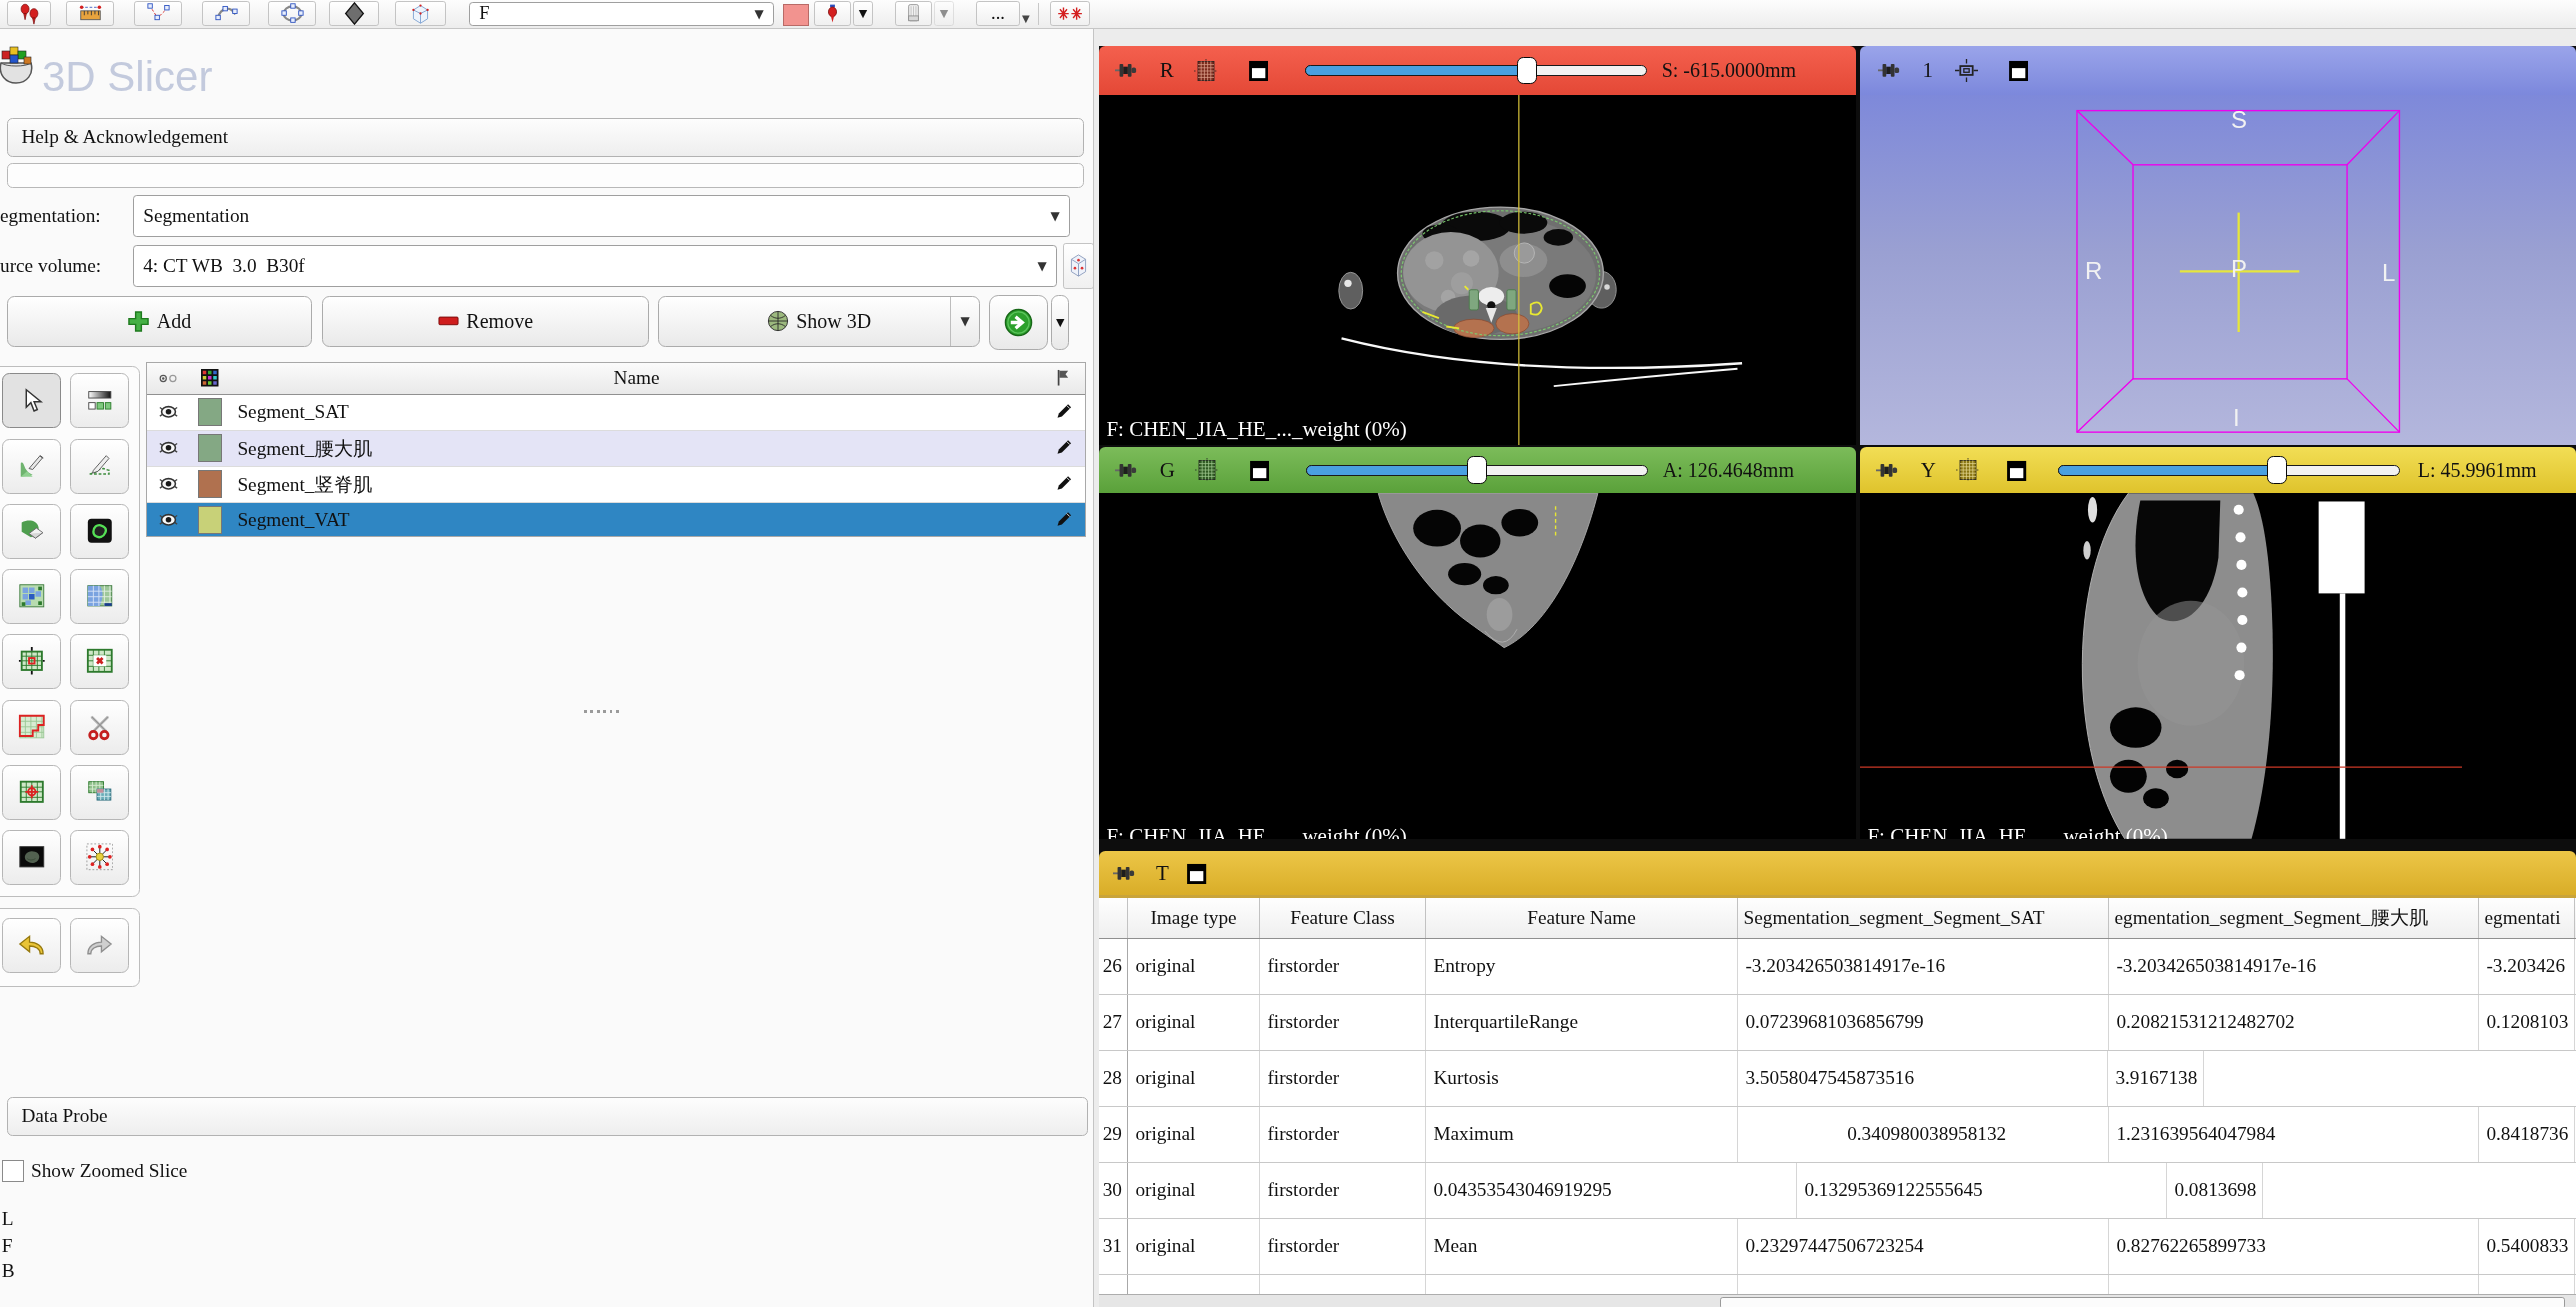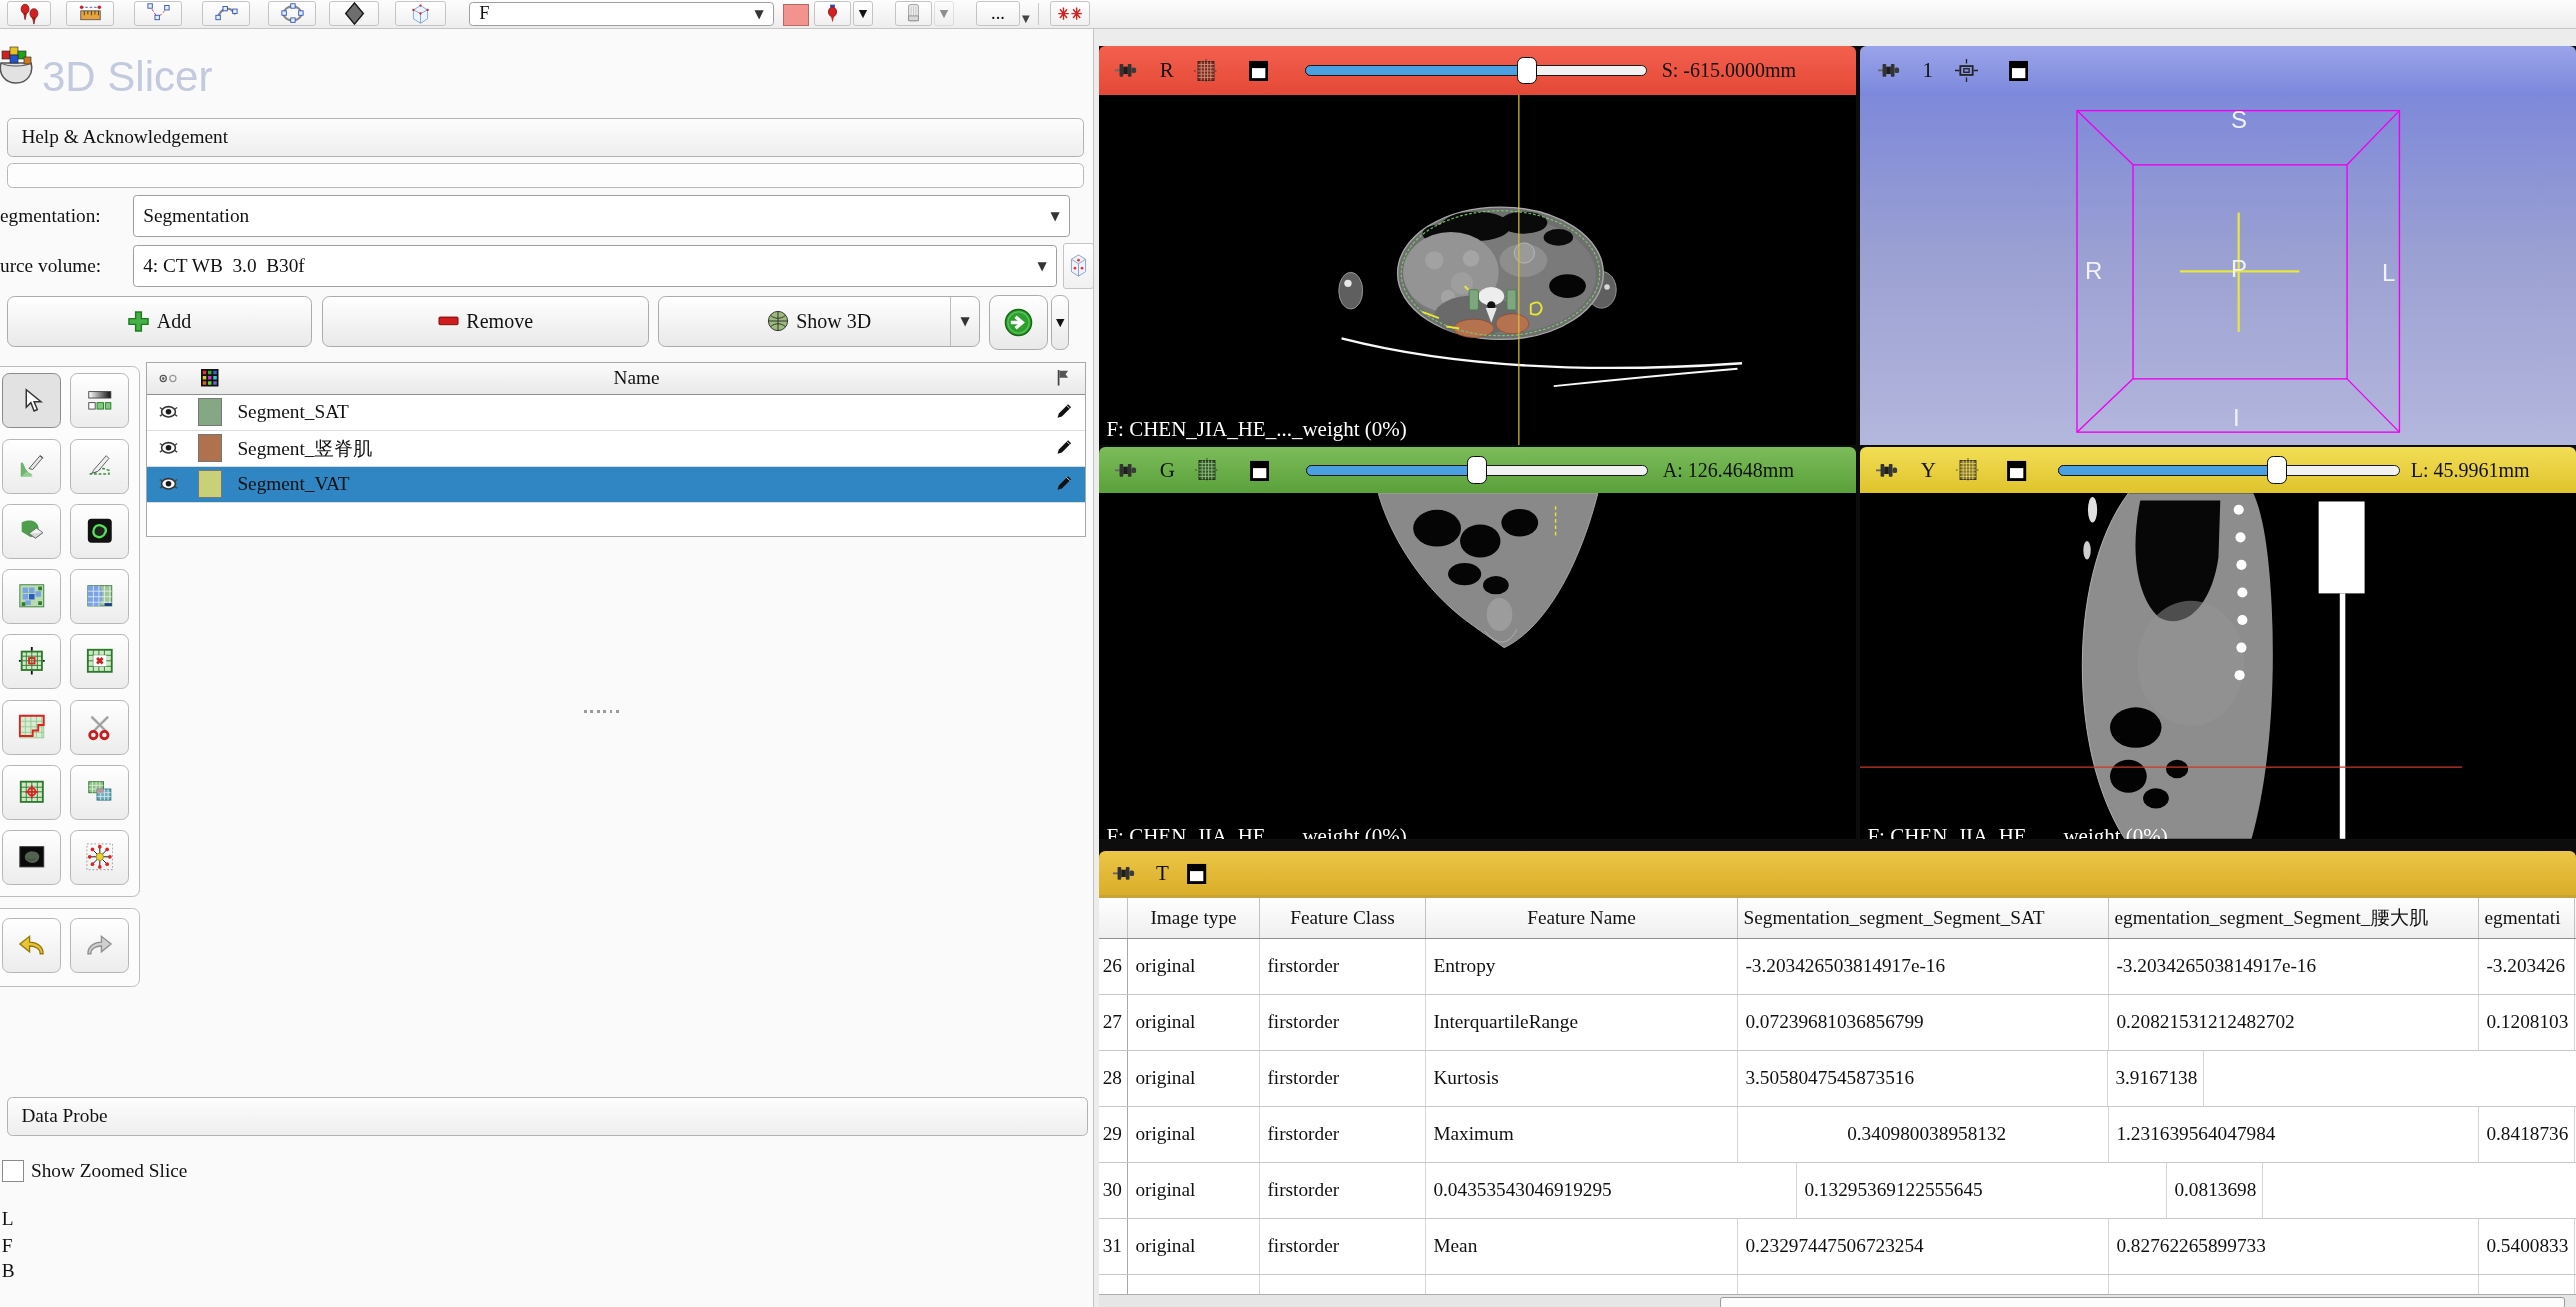--- a/index.html
+++ b/index.html
@@ -293,20 +293,39 @@
             <i style="background:#84a884"></i>
           </span>
           <span class="c-name">Segment_SAT</span>
           <span class="c-edit">
             <svg viewBox="0 0 22 22" width="19.3" height="19.3">
               <path d="M4 18l1.5-5L16 2.5 19.5 6 9 16.5 4 18z" fill="#111"></path>
               <path d="M14.5 4l3.5 3.5" stroke="#fff" stroke-width="1"></path>
             </svg>
           </span>
         </div>
+        <div class="segrow highlight">
+          <span class="c-eye">
+            <svg viewBox="0 0 26 18" width="23" height="15.6">
+              <path d="M3 4l3 2M23 4l-3 2M3 14l3-2M23 14l-3-2" stroke="#444" stroke-width="1.5"></path>
+              <ellipse cx="13" cy="9" rx="8" ry="6" fill="#f8f8f8" stroke="#333" stroke-width="1.8"></ellipse>
+              <circle cx="13" cy="9" r="3.2" fill="#1a1a1a"></circle>
+            </svg>
+          </span>
+          <span class="c-col">
+            <i style="background:#84a884"></i>
+          </span>
+          <span class="c-name">Segment_腰大肌</span>
+          <span class="c-edit">
+            <svg viewBox="0 0 22 22" width="19.3" height="19.3">
+              <path d="M4 18l1.5-5L16 2.5 19.5 6 9 16.5 4 18z" fill="#111"></path>
+              <path d="M14.5 4l3.5 3.5" stroke="#fff" stroke-width="1"></path>
+            </svg>
+          </span>
+        </div>
         <div class="segrow normal">
           <span class="c-eye">
             <svg viewBox="0 0 26 18" width="23" height="15.6">
               <path d="M3 4l3 2M23 4l-3 2M3 14l3-2M23 14l-3-2" stroke="#444" stroke-width="1.5"></path>
               <ellipse cx="13" cy="9" rx="8" ry="6" fill="#f8f8f8" stroke="#333" stroke-width="1.8"></ellipse>
               <circle cx="13" cy="9" r="3.2" fill="#1a1a1a"></circle>
             </svg>
           </span>
           <span class="c-col">
             <i style="background:#b0714f"></i>
@@ -733,21 +752,21 @@
           <svg viewBox="0 0 20 22" width="19.3" height="21">
             <rect x="1.5" y="2.5" width="17" height="18" fill="#fff" stroke="#000" stroke-width="3"></rect>
             <rect x="1.5" y="2.5" width="17" height="6" fill="#000"></rect>
           </svg>
         </span>
       <span class="slider" id="sl-yellow" style="margin-left:31px">
           <span class="strack"></span>
           <span class="sfill" style="width: 219px;"></span>
           <span class="shandle" style="left: 209px;"></span>
         </span>
-      <span class="vvalue" style="margin-left:11px">L: 45.9961mm</span>
+      <span class="vvalue" style="margin-left:18px">L: 45.9961mm</span>
     </div>
     <div class="vcontent" style="top:46px;height:346px">
       <svg width="716" height="346" viewBox="0 0 779 376">
         <rect width="779" height="376" fill="#000"></rect>
         <path d="M292 0 C258 45 240 120 242 200 C244 275 262 335 288 376 L426 376 C446 305 452 210 448 125 C445 62 438 22 428 0 Z" fill="#8d8d8d"></path>
         <path d="M292 0 C258 45 240 120 242 200 C244 275 262 335 288 376" fill="none" stroke="#b8b8b8"></path>
         <path d="M305 8 C295 55 298 110 325 135 C352 150 382 125 390 70 L392 8 Z" fill="#070707"></path>
         <ellipse cx="360" cy="185" rx="58" ry="68" fill="#969696" opacity=".5"></ellipse>
         <ellipse cx="300" cy="255" rx="28" ry="22" fill="#030303"></ellipse>
         <ellipse cx="292" cy="308" rx="20" ry="18" fill="#030303"></ellipse>

